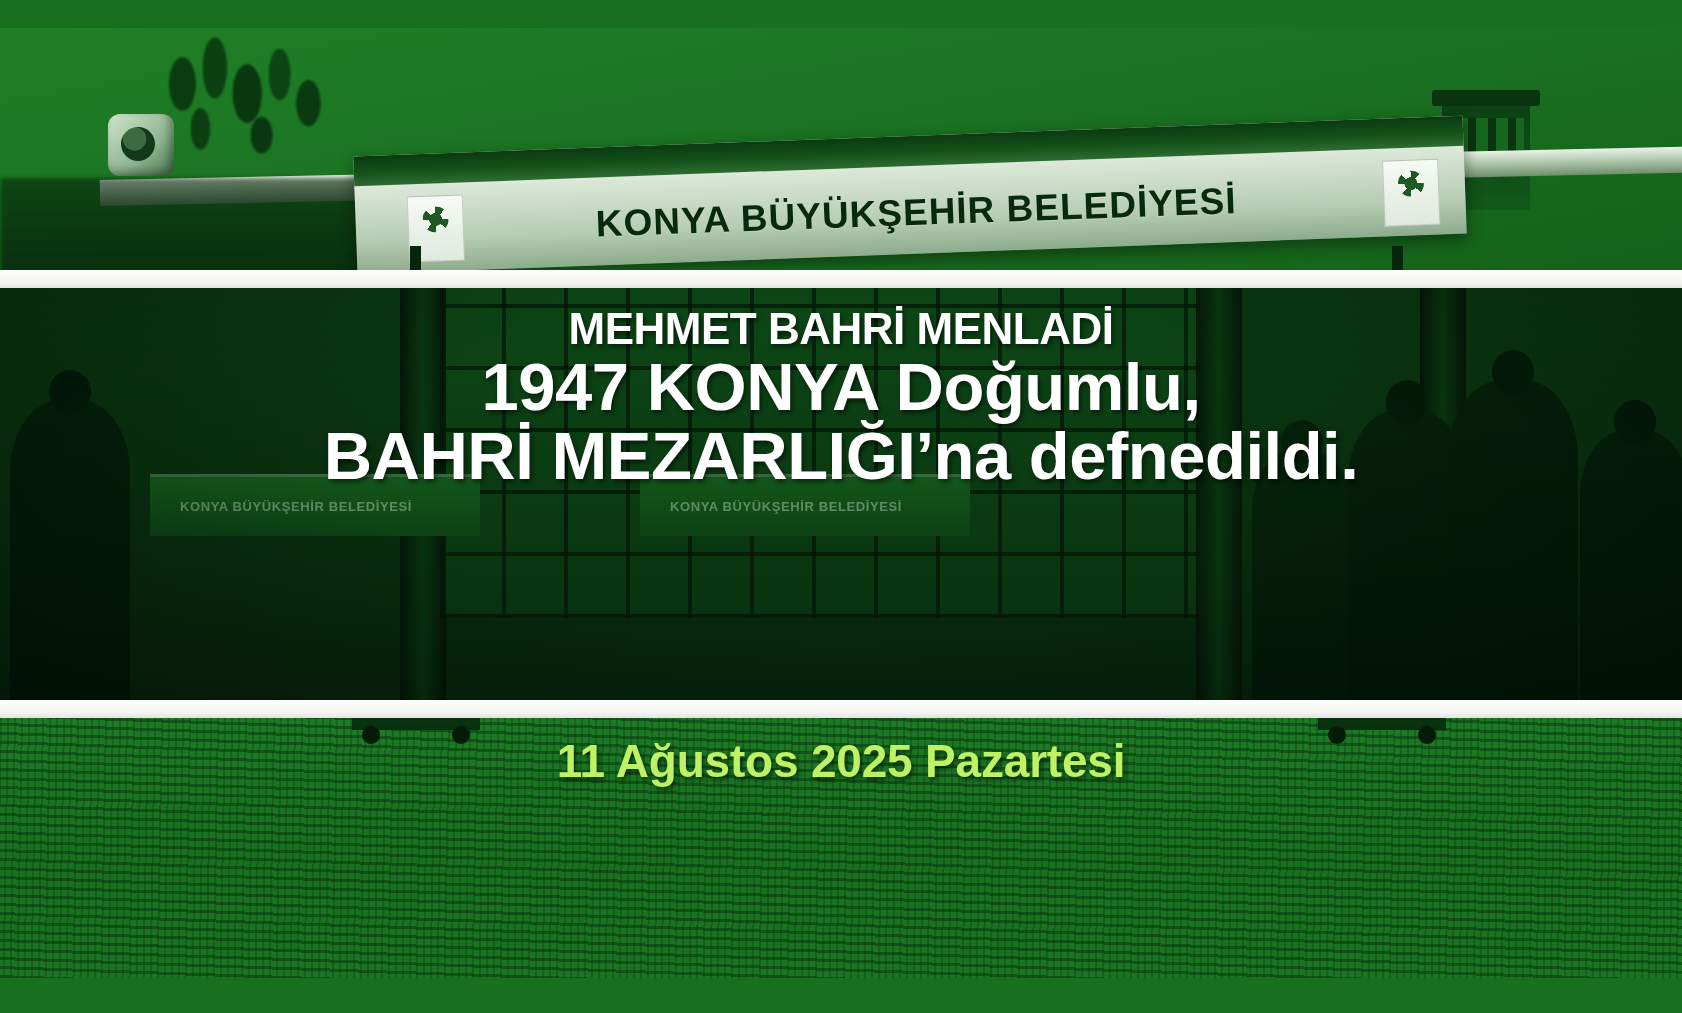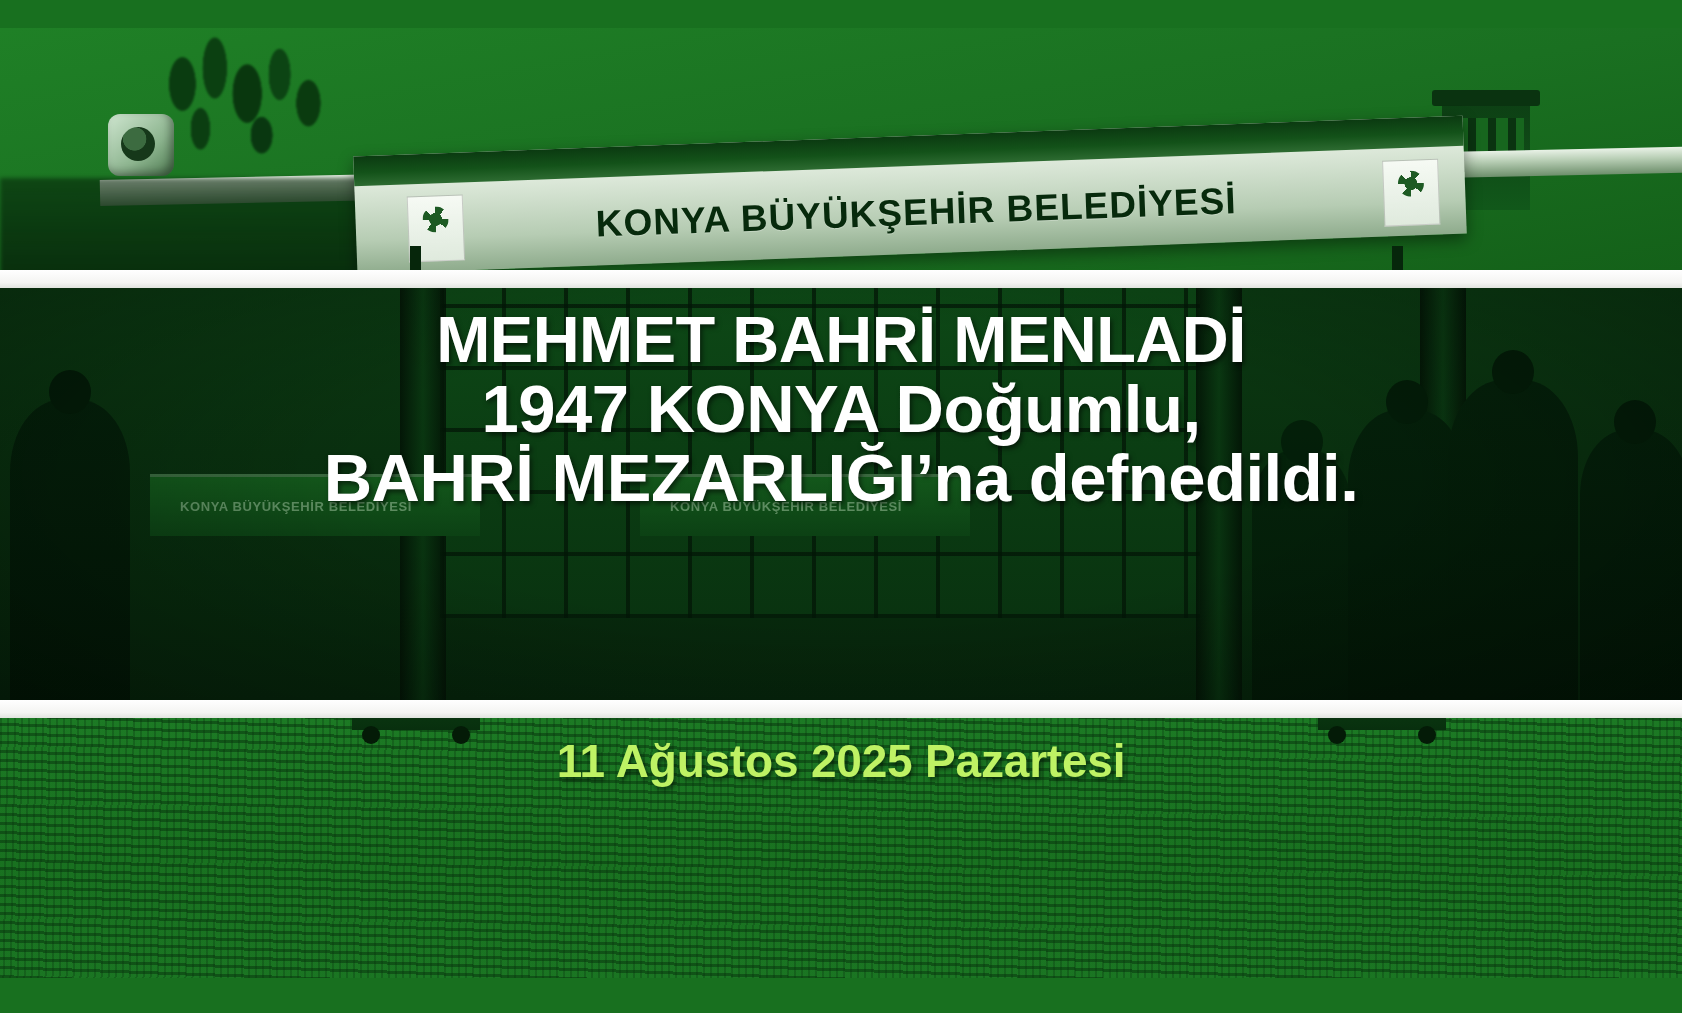--- a/index.html
+++ b/index.html
@@ -230,21 +230,21 @@
     z-index:8;
     text-align:center;
     color:#ffffff;
     font-weight:800;
     line-height:1.04;
     letter-spacing:-0.5px;
     text-shadow:2px 3px 5px rgba(0,0,0,.55);
     padding:0 18px;
   }
   #headline .line { display:block; font-size:68px; white-space:nowrap; }
-  #headline .line-1 { font-size:65px; }
+  #headline .line-1 { font-size:44px; }
   #headline .line-2 { font-size:67px; }
   #headline .line-3 { font-size:67px; }
 
   #date-line {
     position:absolute; left:0; top:734px; width:100%;
     z-index:8;
     text-align:center;
     color:#bef264;
     font-weight:800;
     font-size:46px;

